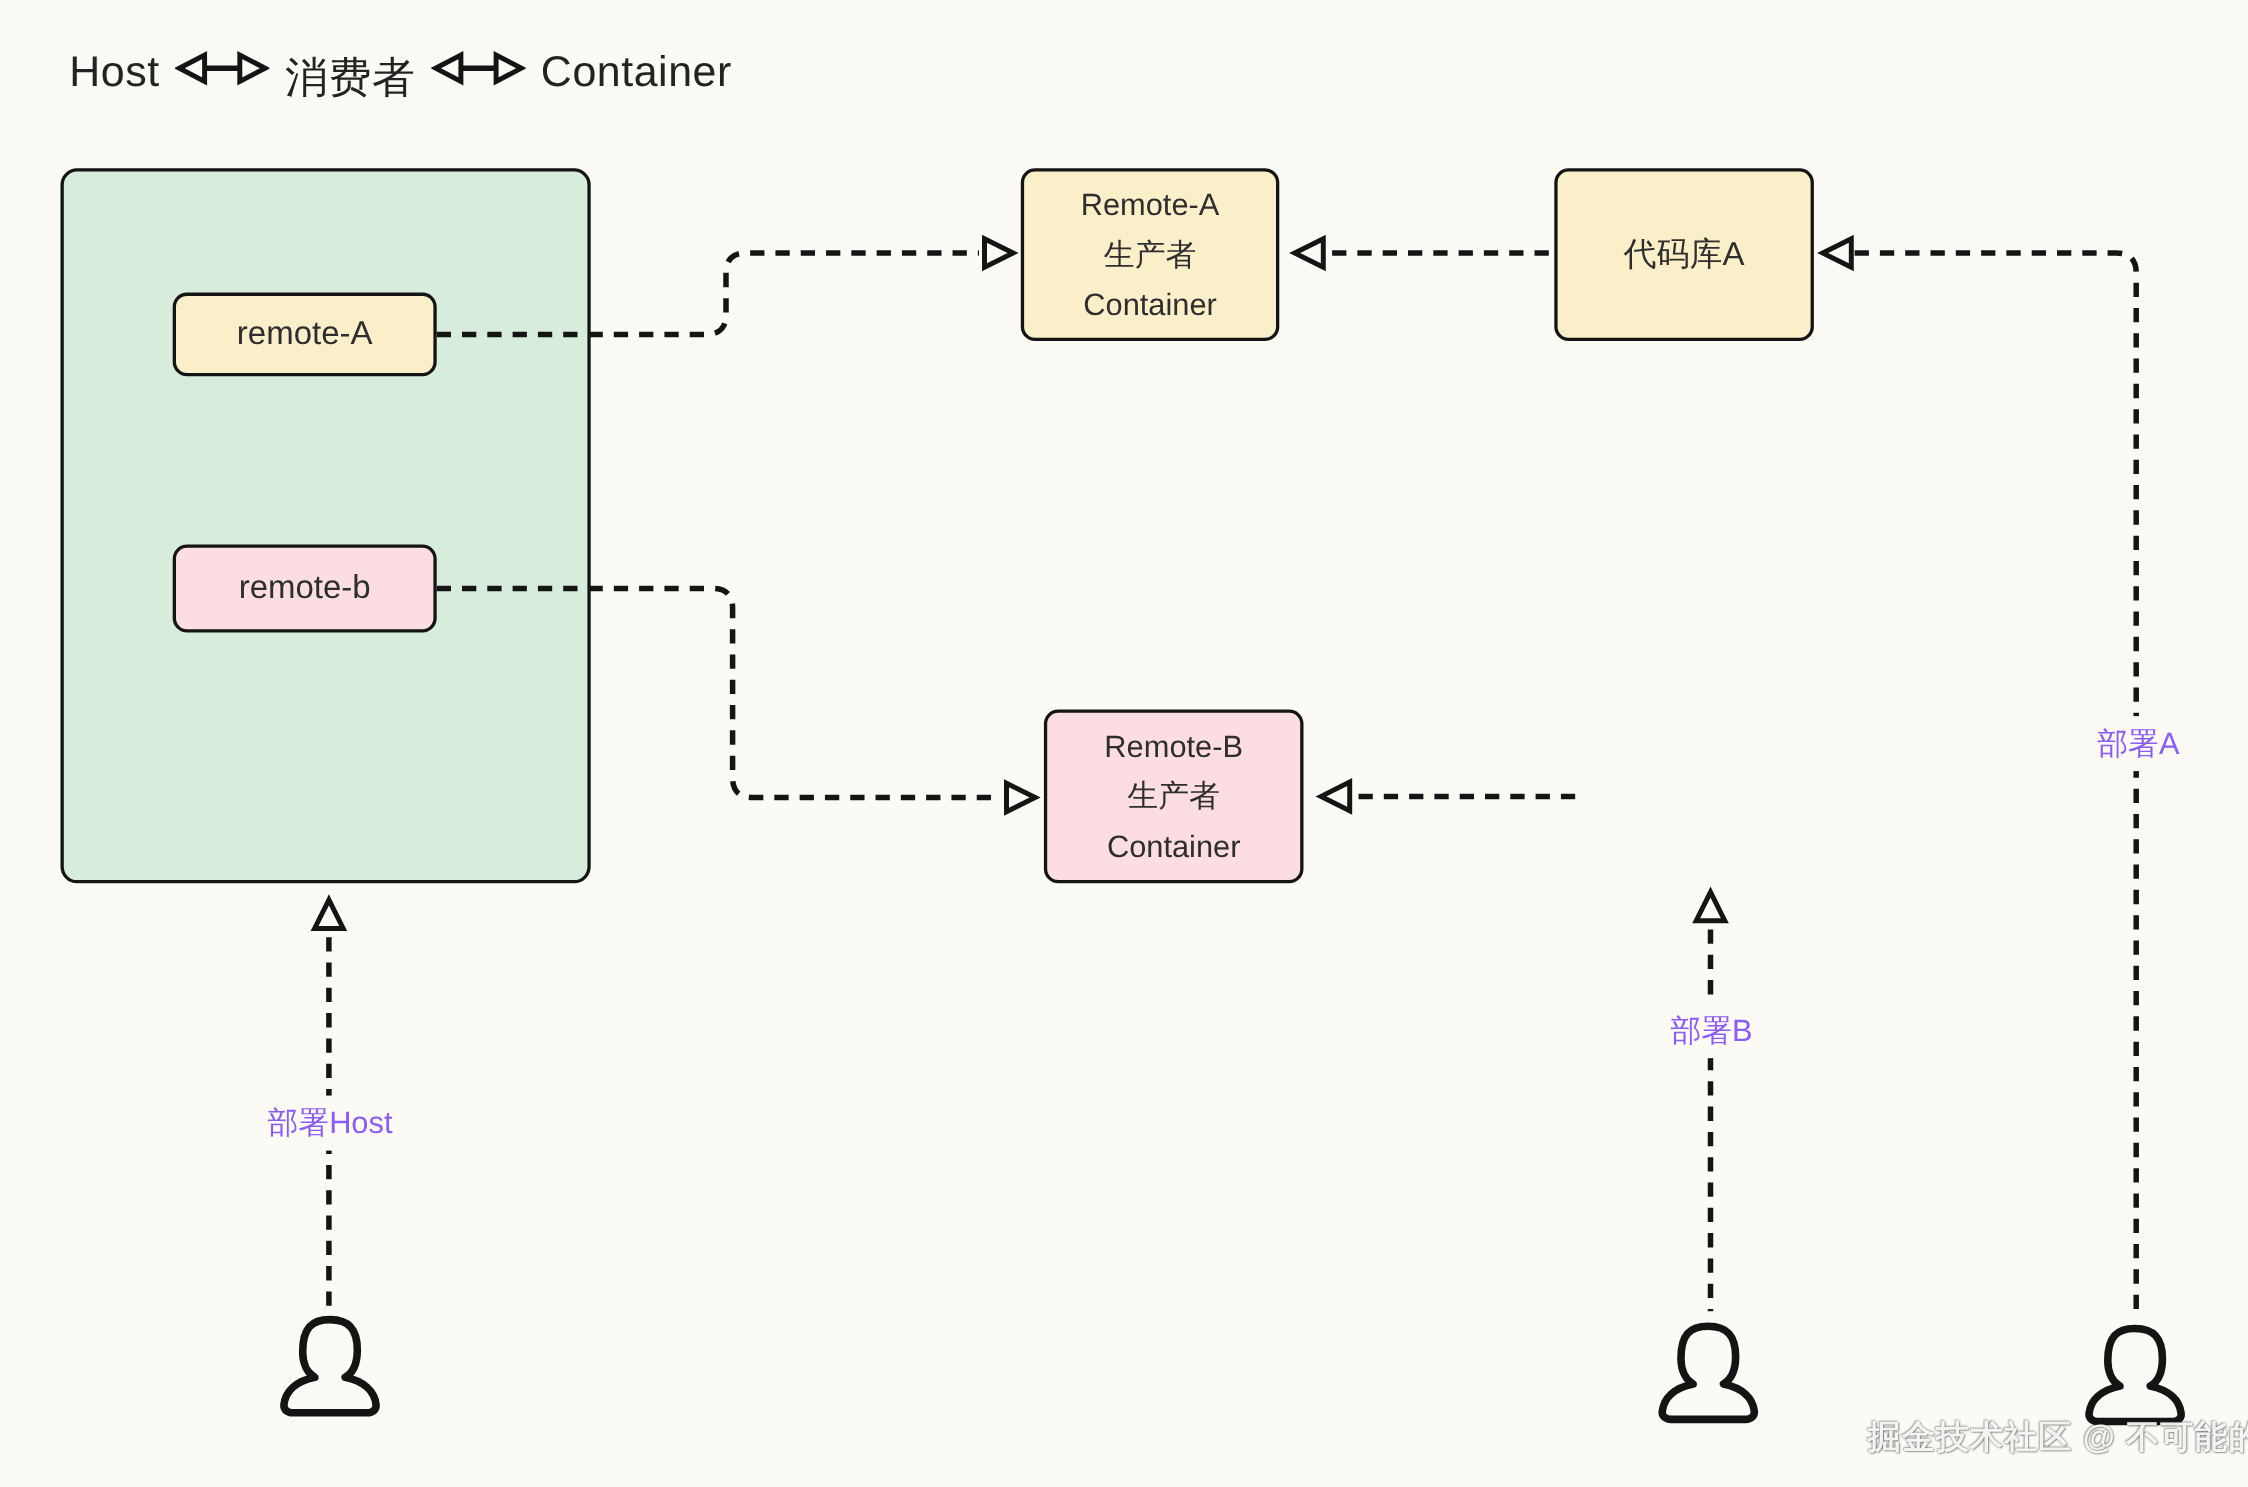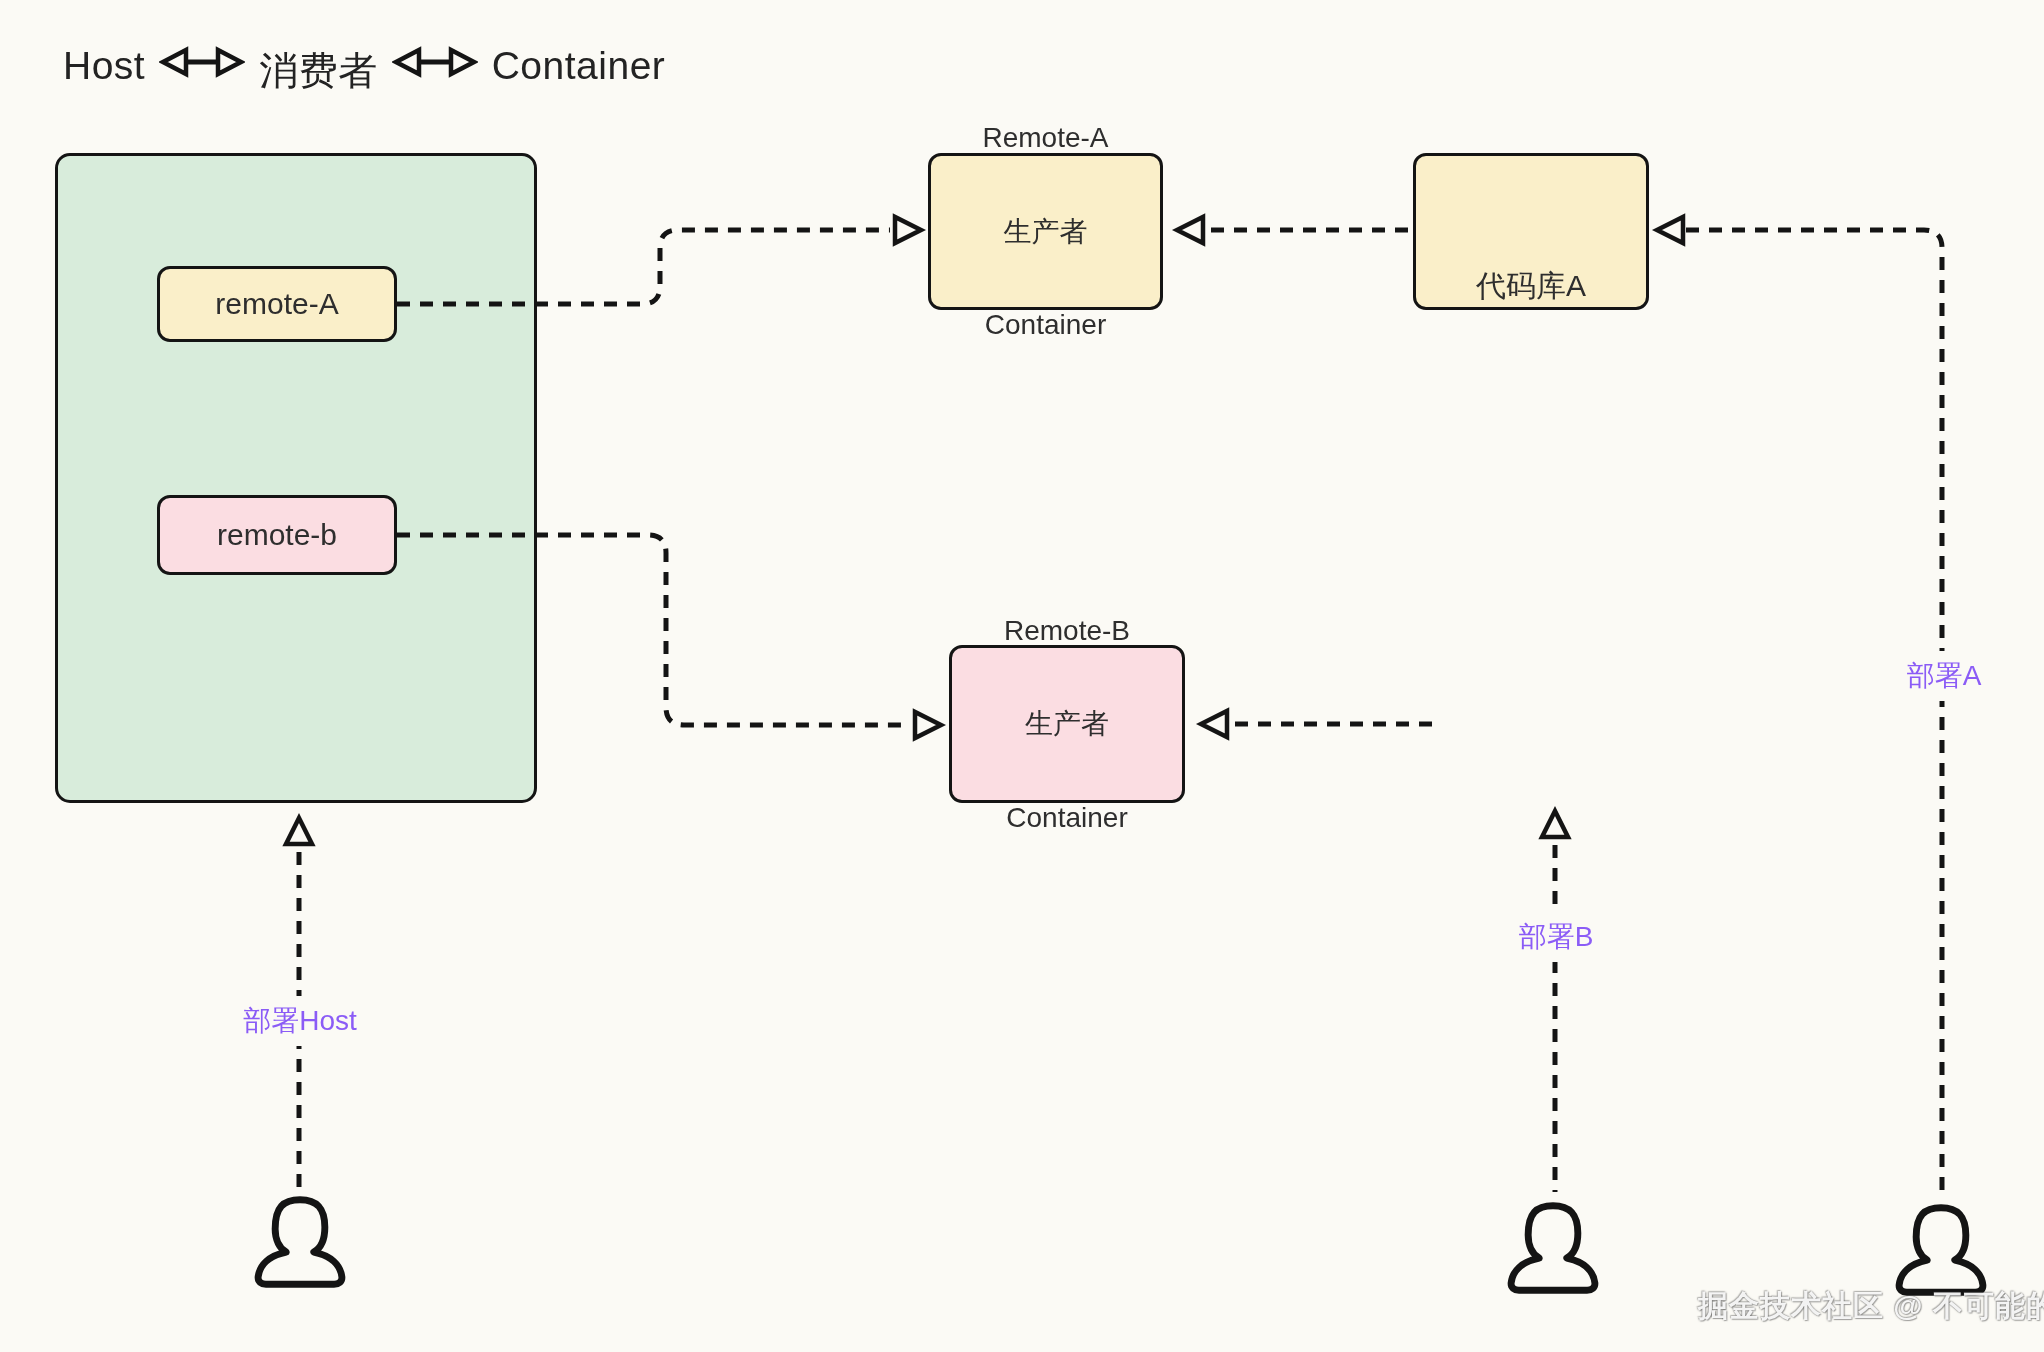--- a/index.html
+++ b/index.html
@@ -26,30 +26,30 @@
     font-size:39px;font-weight:500;color:#232323;letter-spacing:.5px;
   }
   .title svg{display:block;}
 
   
   .node{
     position:absolute;
     border:3.5px solid var(--c-line);
     border-radius:13px;
     display:flex;flex-direction:column;align-items:center;justify-content:center;
-    text-align:center;color:#2e2e2e;gap:48px;
+    text-align:center;color:#2e2e2e;
   }
   .node.single{font-size:30px;}
   .node.multi{font-size:28px;line-height:1.62;}
 
   #host-box{left:55px;top:153px;width:482px;height:650px;background:var(--c-green);border-radius:15px;}
   #remote-a{left:157px;top:266px;width:240px;height:76px;background:var(--c-yellow);}
   #remote-b{left:157px;top:495px;width:240px;height:80px;background:var(--c-pink);}
   #producer-a{left:928px;top:153px;width:235px;height:157px;background:var(--c-yellow);}
-  #repo-a{left:1413px;top:153px;width:236px;height:157px;background:var(--c-yellow);justify-content:flex-end;}
+  #repo-a{left:1413px;top:153px;width:236px;height:157px;background:var(--c-yellow);}
   #producer-b{left:949px;top:645px;width:236px;height:158px;background:var(--c-pink);}
   #repo-b{left:1437px;top:647px;width:236px;height:158px;background:var(--c-pink);}
 
   
   .line-label{
     position:absolute;
     background:var(--c-bg);
     font-size:28px;color:#8b5cf6;
     padding:6px 8px;
     white-space:nowrap;

